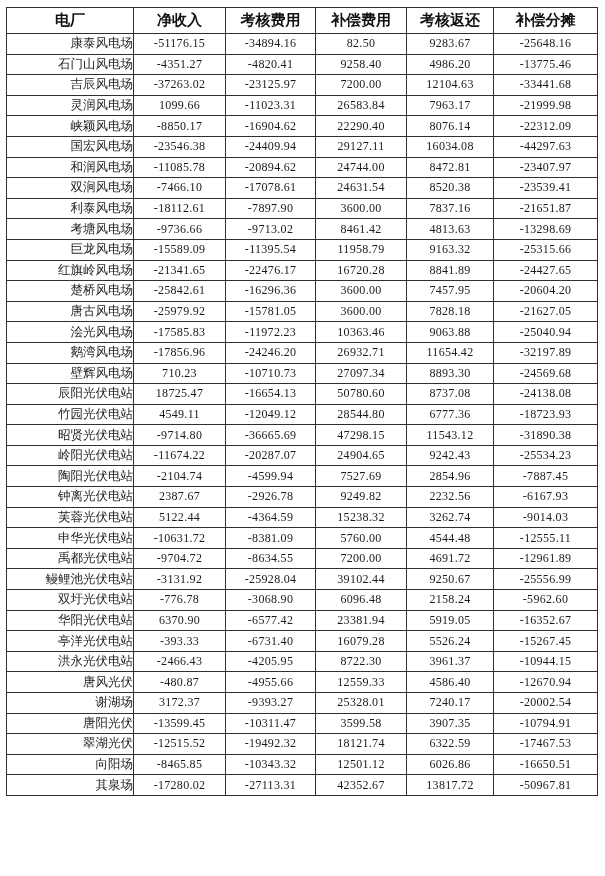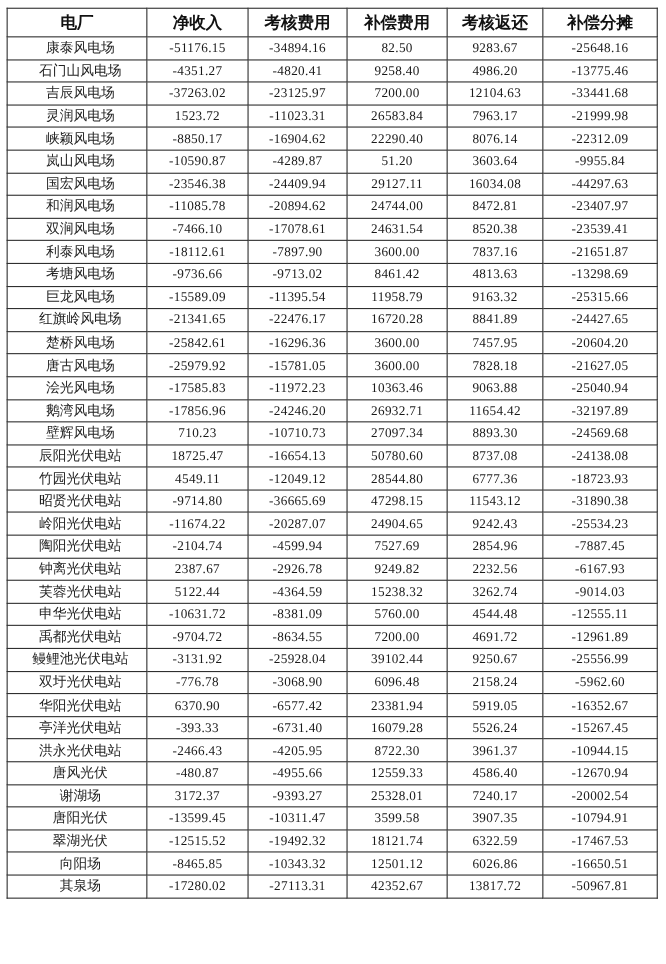--- a/index.html
+++ b/index.html
@@ -39,21 +39,21 @@
     color: #111111;
     font-family: "Liberation Sans", sans-serif;
     padding: 0;
   }
   table.settlement tbody td {
     height: 19.6px;
     font-size: 12px;
     padding: 0;
   }
   table.settlement td.plant {
-    text-align: center;
+    text-align: right;
     padding-left: 6px;
     font-size: 12.5px;
     color: #222222;
   }
   table.settlement td.num {
     text-align: center;
     font-family: "Liberation Serif", serif;
     font-size: 12px;
     letter-spacing: 0.3px;
     color: #1a1a1a;
@@ -108,43 +108,35 @@
         <tr>
           <td class="plant">吉辰风电场</td>
           <td class="num">-37263.02</td>
           <td class="num">-23125.97</td>
           <td class="num">7200.00</td>
           <td class="num">12104.63</td>
           <td class="num">-33441.68</td>
         </tr>
         <tr>
           <td class="plant">灵润风电场</td>
-          <td class="num">1523.72</td>
+          <td class="num">1099.66</td>
           <td class="num">-11023.31</td>
           <td class="num">26583.84</td>
           <td class="num">7963.17</td>
           <td class="num">-21999.98</td>
         </tr>
         <tr>
           <td class="plant">峡颖风电场</td>
           <td class="num">-8850.17</td>
           <td class="num">-16904.62</td>
           <td class="num">22290.40</td>
           <td class="num">8076.14</td>
           <td class="num">-22312.09</td>
         </tr>
         <tr>
-          <td class="plant">岚山风电场</td>
-          <td class="num">-10590.87</td>
-          <td class="num">-4289.87</td>
-          <td class="num">51.20</td>
-          <td class="num">3603.64</td>
-          <td class="num">-9955.84</td>
-        </tr>
-        <tr>
           <td class="plant">国宏风电场</td>
           <td class="num">-23546.38</td>
           <td class="num">-24409.94</td>
           <td class="num">29127.11</td>
           <td class="num">16034.08</td>
           <td class="num">-44297.63</td>
         </tr>
         <tr>
           <td class="plant">和润风电场</td>
           <td class="num">-11085.78</td>

